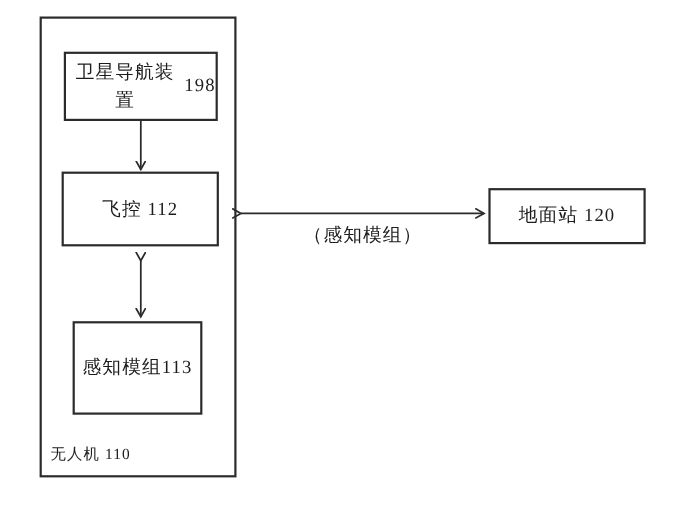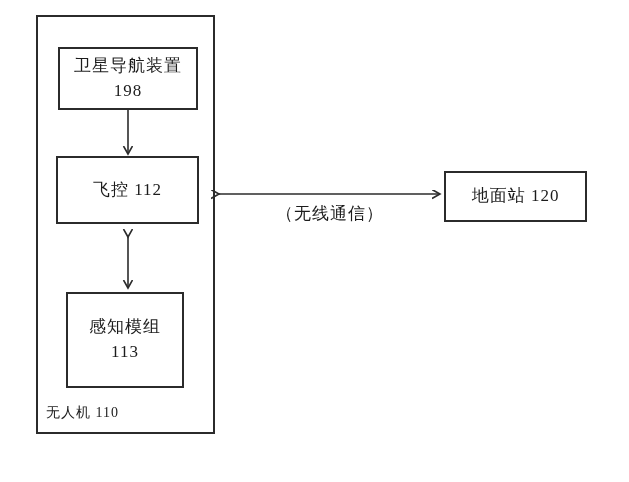--- a/index.html
+++ b/index.html
@@ -17,21 +17,21 @@
     overflow: hidden;
   }
   .box {
     position: absolute;
     border: 2px solid #2b2b2b;
     background: #ffffff;
     box-sizing: border-box;
   }
   .node {
     display: flex;
-    flex-direction: column;
+    flex-direction: row;
     align-items: center;
     justify-content: center;
     text-align: center;
     font-size: 17px;
     line-height: 1.45;
     letter-spacing: 1px;
   }
   .node .inline-label {
     white-space: nowrap;
   }
@@ -75,38 +75,38 @@
     <span>198</span>
   </div>
 
   <div class="box node" style="left:56px; top:156px; width:143px; height:68px;">
     <span class="inline-label">
       <span>飞控</span>
       <span>112</span>
     </span>
   </div>
 
-  <div class="box node" style="left:66px; top:292px; width:118px; height:96px;">
+  <div class="box node" style="left:66px; top:292px; width:118px; height:85px;">
     <span>感知模组</span>
     <span>113</span>
   </div>
 
   <div class="box node" style="left:444px; top:171px; width:143px; height:51px;text-align:right;">
     <span class="inline-label">
       <span>地面站</span>
       <span>120</span>
     </span>
   </div>
 
   <div class="outer-box-label">
     <span>无人机</span>
     <span>110</span>
   </div>
 
-  <div class="wireless-label">（无线通信）</div>
+  <div class="wireless-label">（感知模组）</div>
 
   <svg class="connectors" width="629" height="482" viewBox="0 0 629 482">
     <defs>
       <marker id="arrow" markerWidth="12" markerHeight="12" refX="8" refY="4.5" orient="auto" markerUnits="userSpaceOnUse">
         <path d="M0,0 L8,4.5 L0,9" fill="none" stroke="#2b2b2b" stroke-width="1.6"></path>
       </marker>
     </defs>
 
     <line x1="128" y1="110" x2="128" y2="154" stroke="#2b2b2b" stroke-width="1.6" marker-end="url(#arrow)"></line>
 

